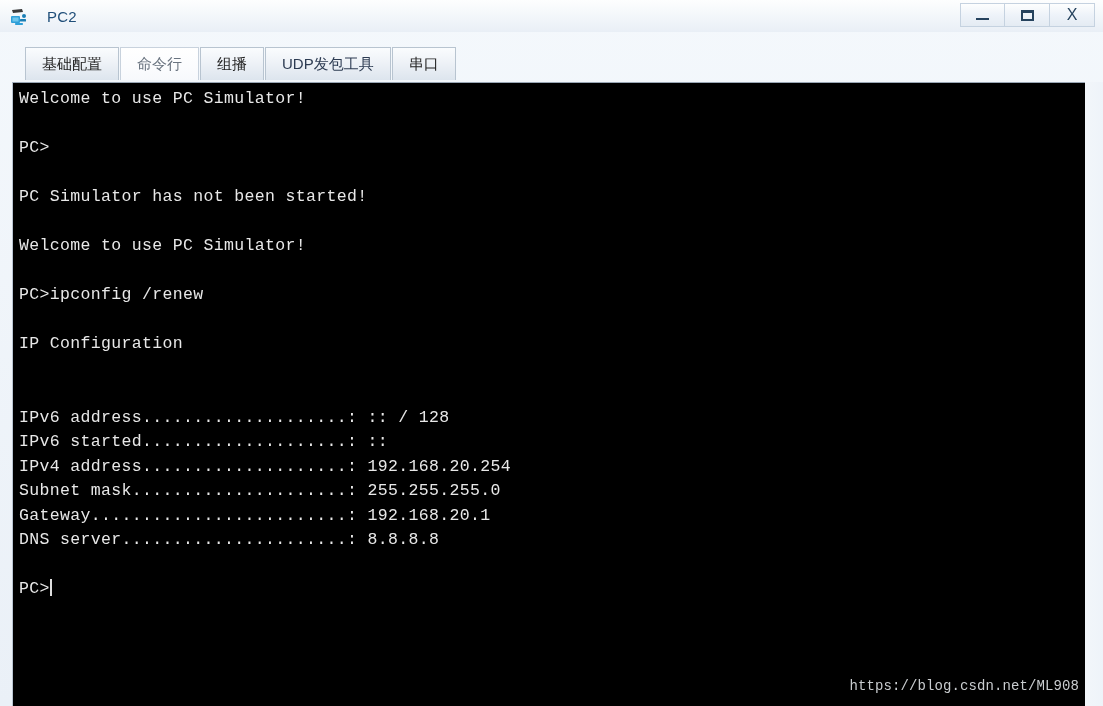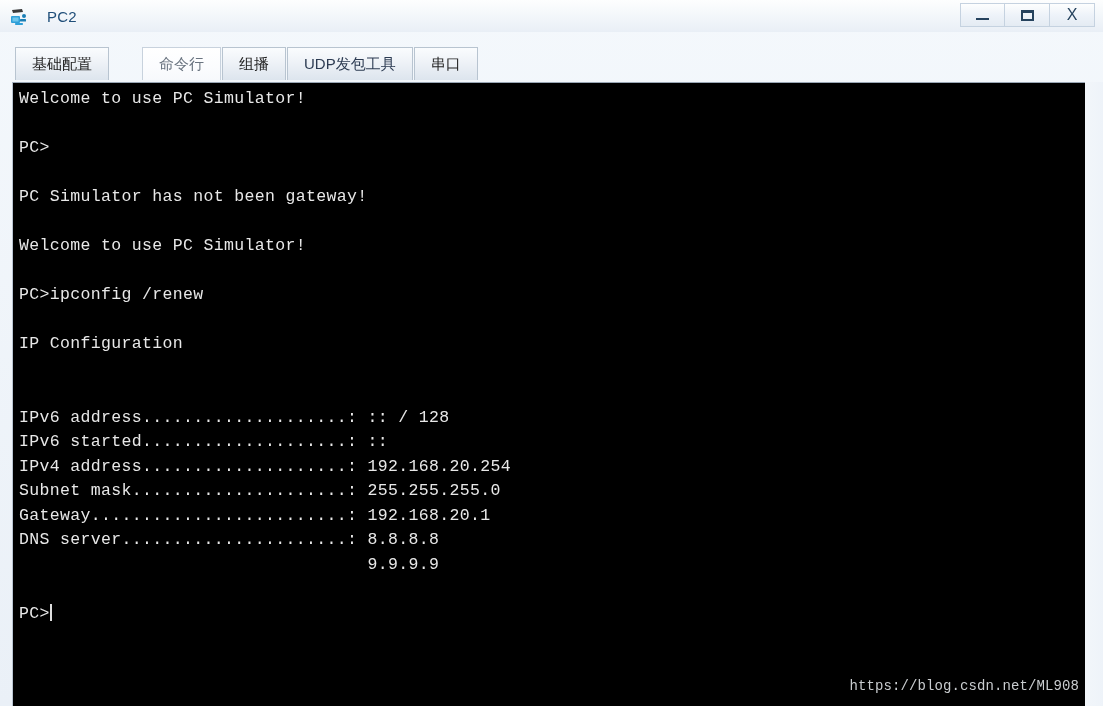--- a/index.html
+++ b/index.html
@@ -94,21 +94,21 @@
 
   
   .tabstrip {
     position: absolute;
     left: 0;
     top: 40px;
     width: 1103px;
     height: 40px;
     display: flex;
     align-items: flex-end;
-    padding-left: 15px;
+    padding-left: 25px;
     box-sizing: border-box;
   }
   .tab {
     height: 33px;
     min-width: 60px;
     margin-right: 1px;
     padding: 0 16px;
     display: flex;
     align-items: center;
     justify-content: center;
@@ -118,21 +118,20 @@
     border-bottom: none;
     background: linear-gradient(to bottom, #fafcfe 0%, #eef2f7 45%, #dde5ee 100%);
     box-sizing: border-box;
     font-family: "Liberation Sans", sans-serif;
     white-space: nowrap;
   }
   .tab.active {
     background: linear-gradient(to bottom, #ffffff 0%, #fbfcfe 60%, #f7f9fc 100%);
     color: #6a7480;
     border-color: #c8d2dd;
-    margin-left: 32px;
   }
   .tab.udp { color: #2c3b52; }
 
   
   .terminal-frame {
     position: absolute;
     left: 12px;
     top: 82px;
     width: 1073px;
     height: 624px;
@@ -239,35 +238,34 @@
   </div>
 
   <div class="right-gutter"></div>
 
   <div class="terminal-frame">
     <div class="terminal" id="terminal-output">
         <div class="term-line">Welcome to use PC Simulator!</div>
         <div class="term-line blank">&nbsp;</div>
         <div class="term-line">PC&gt;</div>
         <div class="term-line blank">&nbsp;</div>
-        <div class="term-line">PC Simulator has not been gateway!</div>
+        <div class="term-line">PC Simulator has not been started!</div>
         <div class="term-line blank">&nbsp;</div>
         <div class="term-line">Welcome to use PC Simulator!</div>
         <div class="term-line blank">&nbsp;</div>
         <div class="term-line">PC&gt;ipconfig /renew</div>
         <div class="term-line blank">&nbsp;</div>
         <div class="term-line">IP Configuration</div>
         <div class="term-line blank">&nbsp;</div>
         <div class="term-line blank">&nbsp;</div>
         <div class="term-line">IPv6 address....................: :: / 128</div>
         <div class="term-line">IPv6 started....................: ::</div>
         <div class="term-line">IPv4 address....................: 192.168.20.254</div>
         <div class="term-line">Subnet mask.....................: 255.255.255.0</div>
         <div class="term-line">Gateway.........................: 192.168.20.1</div>
         <div class="term-line">DNS server......................: 8.8.8.8</div>
-        <div class="term-line">                                  9.9.9.9</div>
         <div class="term-line blank">&nbsp;</div>
         <div class="term-line">PC&gt;<span class="cursor"></span></div>
       </div>
     <div class="watermark">https://blog.csdn.net/ML908</div>
   </div>
 
 </div>
 
 </body></html>

